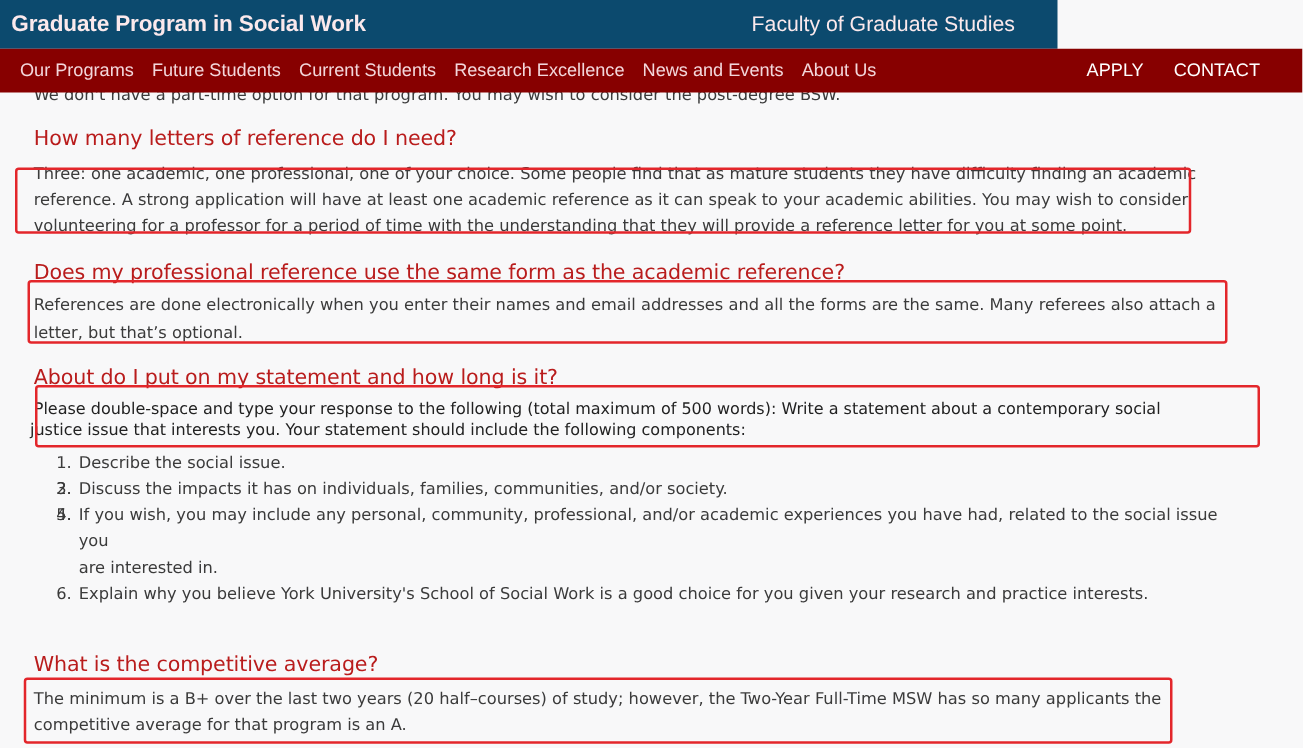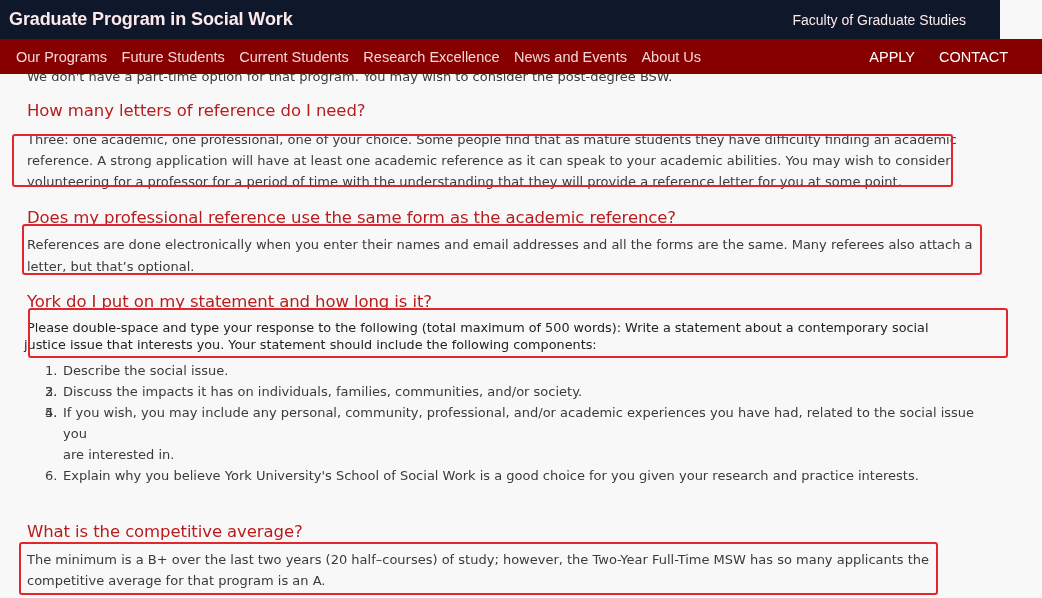--- a/index.html
+++ b/index.html
@@ -4,34 +4,34 @@
   <style>
     * { box-sizing: border-box; margin: 0; padding: 0; }
     html, body { width: 1042px; height: 598px; overflow: hidden; }
     body {
       background: #f8f8f9;
       font-family: "DejaVu Sans", sans-serif;
       color: #333;
       position: relative;
     }
     .topbar {
-      position: absolute; left: 0; top: 0; width: 1000px; height: 39px;
-      background: #0f172a;
+      position: absolute; left: 0; top: 0; width: 846px; height: 39px;
+      background: #0c4a6e;
       display: flex; align-items: center; justify-content: space-between;
       padding: 0 34px 0 9px;
       z-index: 5;
       gap: 44px;
     }
     .site-title {
       color: #fbe9ec; font-family: "Liberation Sans", sans-serif;
       font-weight: bold; font-size: 18px; letter-spacing: -0.1px;
     }
     .faculty-link {
       color: #fbe9ec; font-family: "Liberation Sans", sans-serif;
-      font-size: 14px; text-decoration: none; text-align: right;
+      font-size: 17px; text-decoration: none; text-align: right;
     }
     .navbar {
       position: absolute; left: 0; top: 39px; width: 1042px; height: 35px;
       background: #870000;
       display: flex; align-items: center; justify-content: space-between;
       padding: 0 34px 0 16px;
       z-index: 5;
     }
     .nav-left, .nav-right { display: flex; align-items: center; }
     .nav-item {
@@ -90,21 +90,21 @@
 
   <h2 class="heading" style="top:100px;">How many letters of reference do I need?</h2>
   <div class="line" style="top:129px;">Three:  one academic, one professional, one of your choice.  Some people find that as mature students they have difficulty finding an academic</div>
   <div class="line" style="top:150px;">reference. A strong application will have at least one academic reference as it can speak to your academic abilities.  You may wish to consider</div>
   <div class="line" style="top:171px;">volunteering for a professor for a period of time with the understanding that they will provide a reference letter for you at some point.</div>
 
   <h2 class="heading" style="top:207px;">Does my professional reference use the same form as the academic reference?</h2>
   <div class="line" style="top:234px;">References are done electronically when you enter their names and email addresses and all the forms are the same.  Many referees also attach a</div>
   <div class="line" style="top:256px;text-align:right;">letter, but that’s optional.</div>
 
-  <h2 class="heading" style="top:291px;">York do I put on my statement and how long is it?</h2>
+  <h2 class="heading" style="top:291px;">About do I put on my statement and how long is it?</h2>
   <div class="line para-bold" style="top:319px;">Please double-space and type your response to the following (total maximum of 500 words): Write a statement about a contemporary social</div>
   <div class="line para-bold" style="top:336px; left:-3px;">justice issue that interests you. Your statement should include the following components:</div>
 
   <ol class="steps">
     <li>
       <span class="num">1.</span>
       <span>Describe the social issue.</span>
     </li>
     <li>
       <span class="num">2.</span>

